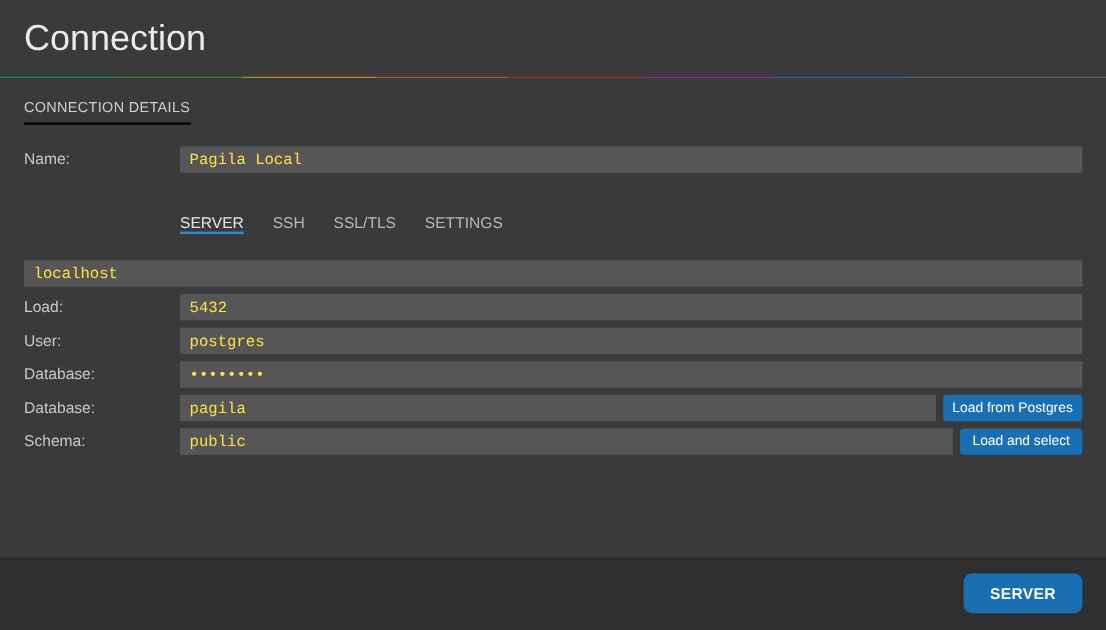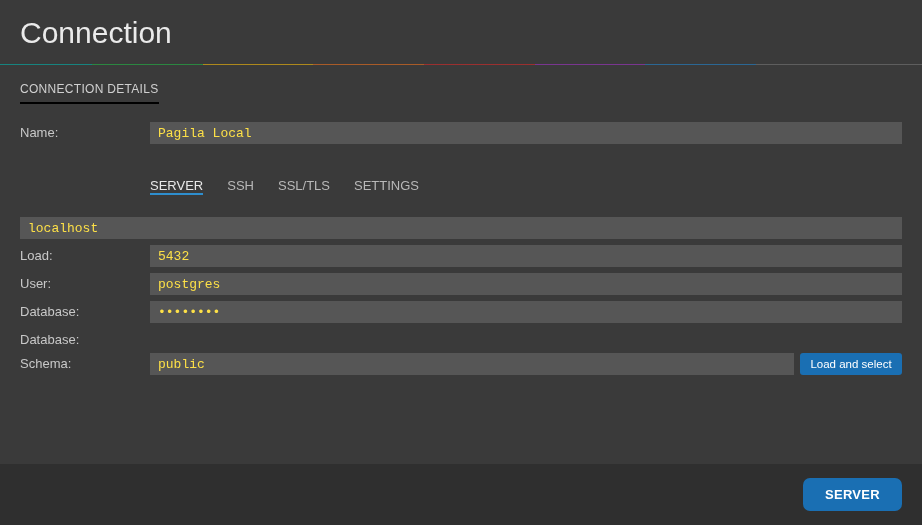--- a/index.html
+++ b/index.html
@@ -179,20 +179,24 @@
 
   <div class="form-row">
     <div class="form-label">Database:</div>
     <div class="form-field">
       <input class="text-input" type="text" value="••••••••" style="">
     </div>
   </div>
 
   <div class="form-row">
     <div class="form-label">Database:</div>
+    <div class="form-field">
+      <input class="text-input" type="text" value="pagila" style="">
+      <button class="side-btn">Load from Postgres</button>
+    </div>
   </div>
 
   <div class="form-row">
     <div class="form-label">Schema:</div>
     <div class="form-field">
       <input class="text-input" type="text" value="public" style="">
       <button class="side-btn">Load and select</button>
     </div>
   </div>
 

